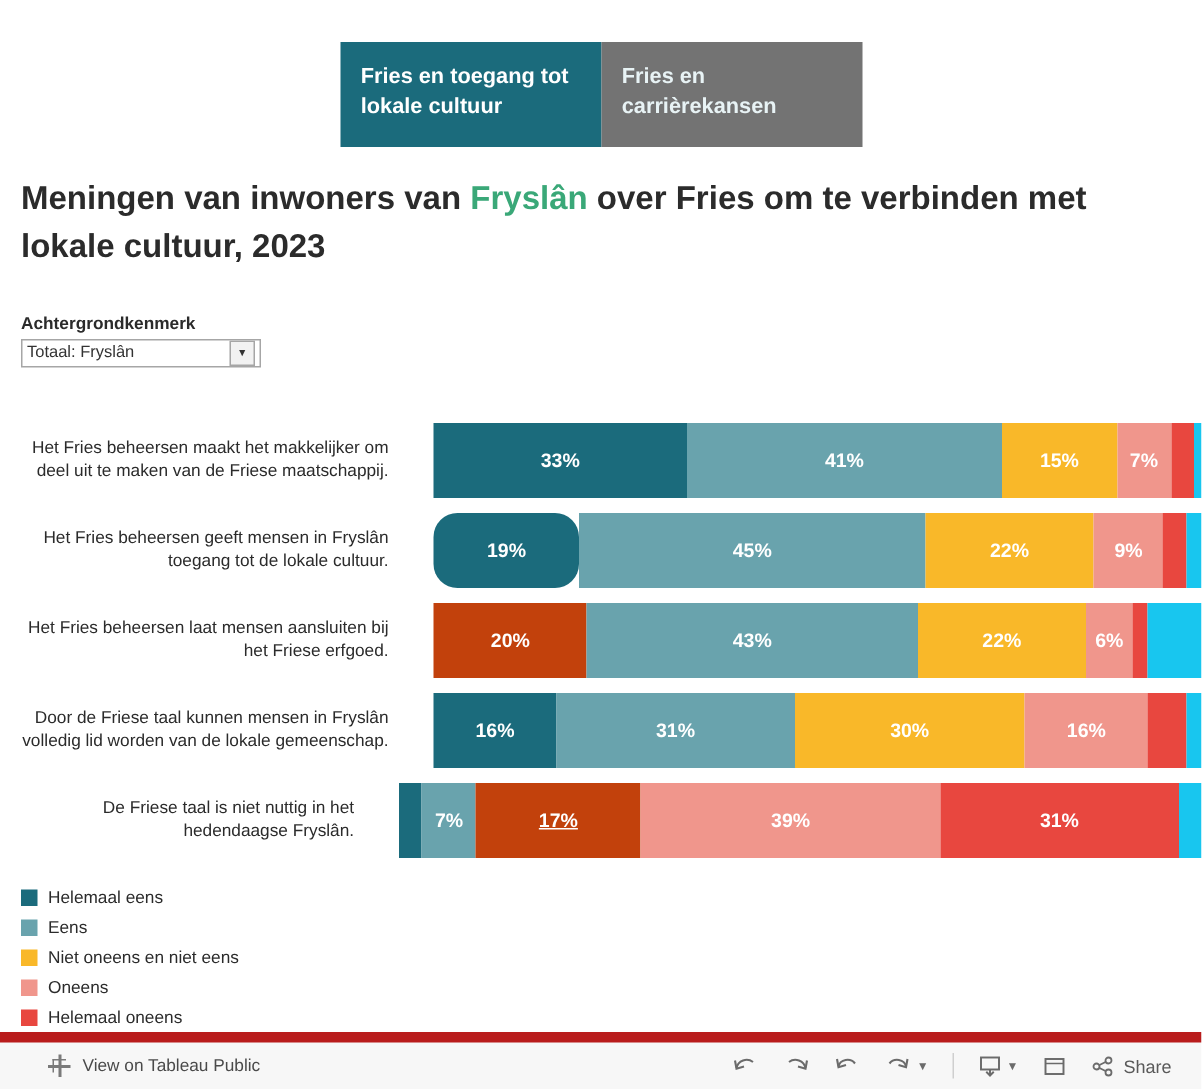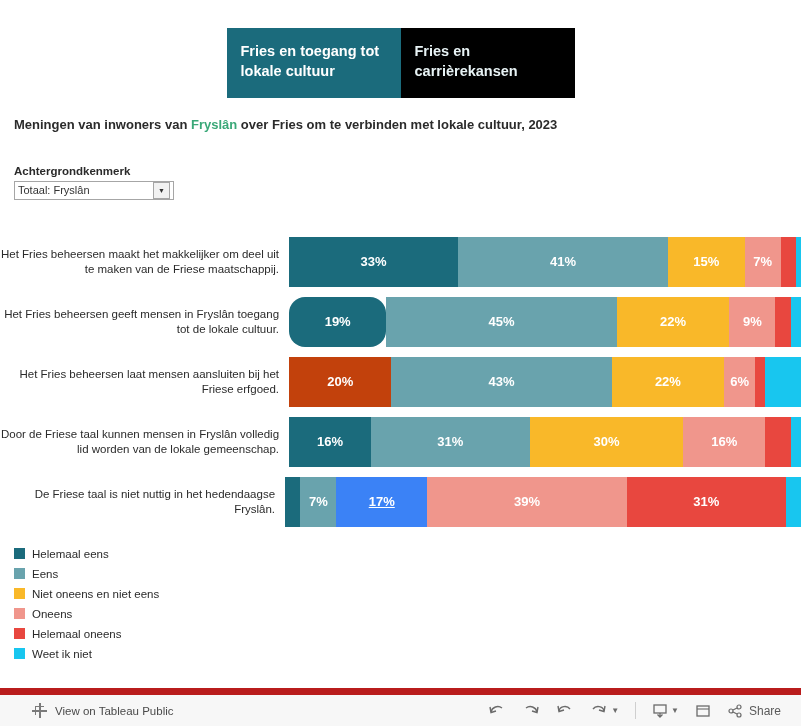--- a/index.html
+++ b/index.html
@@ -31,28 +31,28 @@
     font-weight: bold;
     line-height: 1.35;
     color: #ffffff;
     cursor: pointer;
     user-select: none;
   }
   .tab.active {
     background: #1b6b7c;
   }
   .tab.inactive {
-    background: #000000;
+    background: #737373;
     color: #e8f3f5;
   }
 
   
   .title {
     margin: 18px 0 0 14px;
-    font-size: 13px;
+    font-size: 22px;
     font-weight: bold;
     color: #2b2b2b;
     line-height: 1.45;
     width: 770px;
   }
   .title .hl {
     color: #3aa878;
   }
 
   
@@ -118,20 +118,21 @@
     box-sizing: border-box;
     font-size: 11.5px;
     line-height: 1.32;
     color: #2b2b2b;
   }
   .bars {
     position: relative;
     height: 50px;
     display: flex;
     align-items: stretch;
+    margin-left: 20px;
   }
   .seg {
     display: flex;
     align-items: center;
     justify-content: center;
     font-size: 13px;
     font-weight: bold;
     color: #ffffff;
     overflow: hidden;
     white-space: nowrap;
@@ -279,21 +280,21 @@
         <div class="seg" style="width: 81.92px; background: rgb(240, 150, 140);">16%</div>
         <div class="seg" style="width: 25.6px; background: rgb(232, 71, 63);"></div>
         <div class="seg" style="width: 10.24px; background: rgb(24, 198, 239);"></div>
       </div>
     </div>
     <div class="row">
       <div class="rowlabel">De Friese taal is niet nuttig in het hedendaagse Fryslân.</div>
       <div class="bars">
         <div class="seg" style="width: 15.36px; background: rgb(27, 107, 124);"></div>
         <div class="seg" style="width: 35.84px; background: rgb(105, 163, 173);">7%</div>
-        <div class="seg" style="width: 91px; background: #3b82f6; text-decoration: underline;">17%</div>
+        <div class="seg" style="width: 110px; background: #c2410c; text-decoration: underline;">17%</div>
         <div class="seg" style="width: 199.68px; background: rgb(240, 150, 140);">39%</div>
         <div class="seg" style="width: 158.72px; background: rgb(232, 71, 63);">31%</div>
         <div class="seg" style="width: 15.36px; background: rgb(24, 198, 239);"></div>
       </div>
     </div>
   </div>
 
 <div class="legend" id="legend">
     <div class="legend-item">
       <span class="swatch" style="background: rgb(27, 107, 124);"></span>

